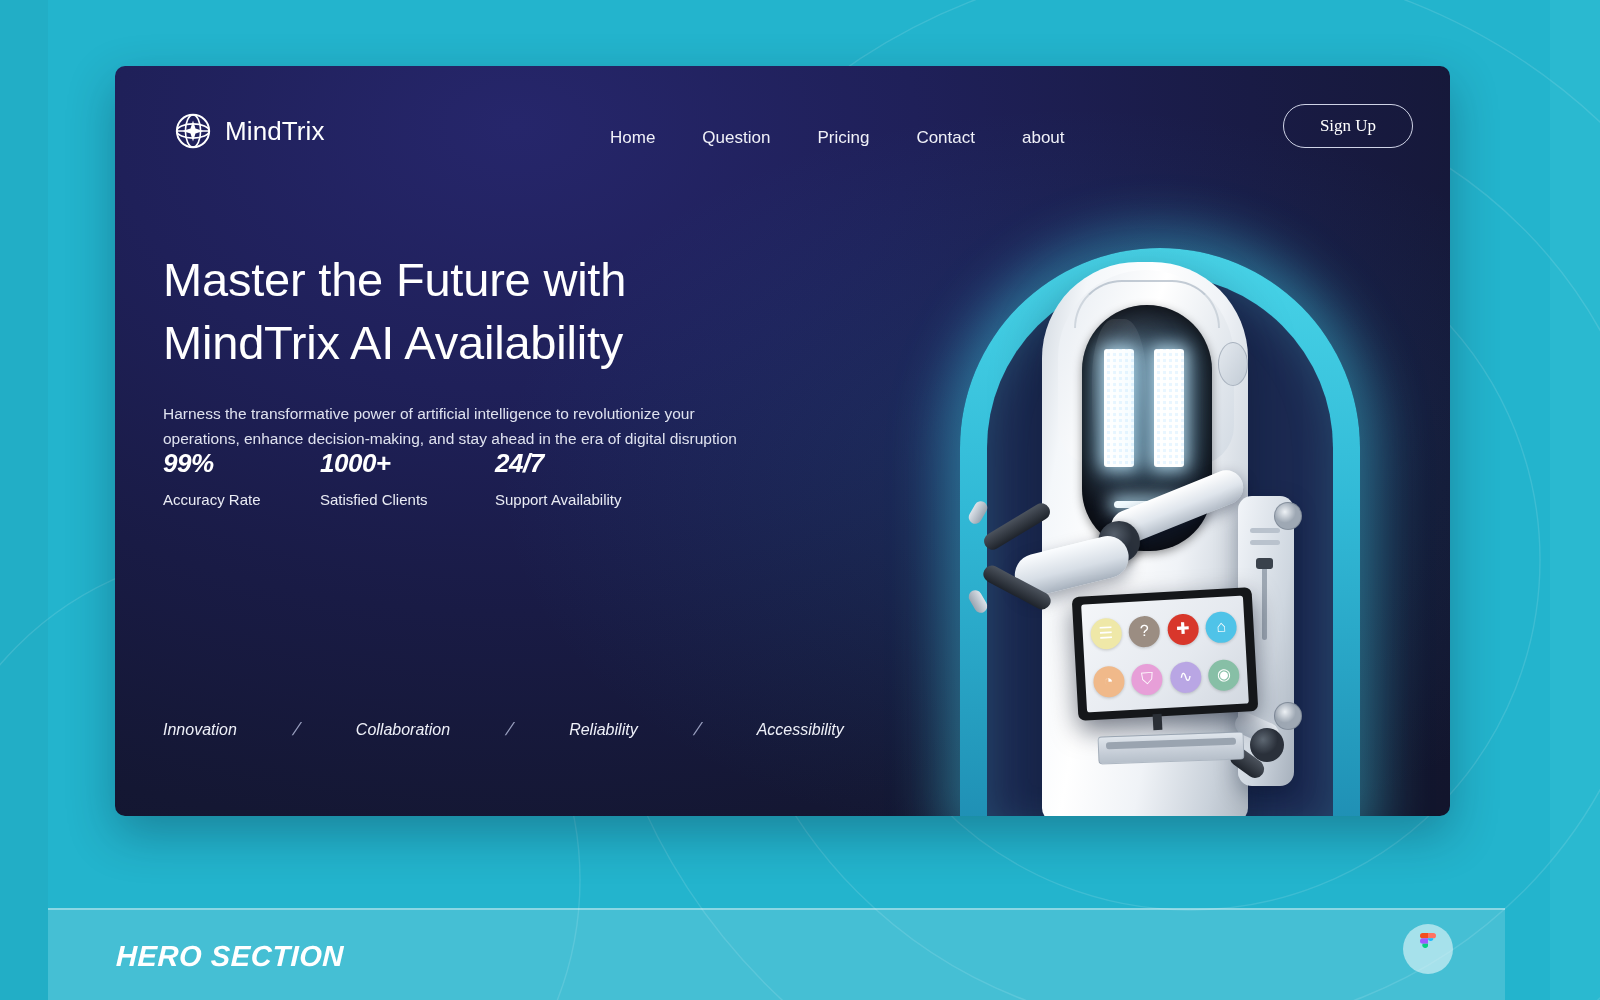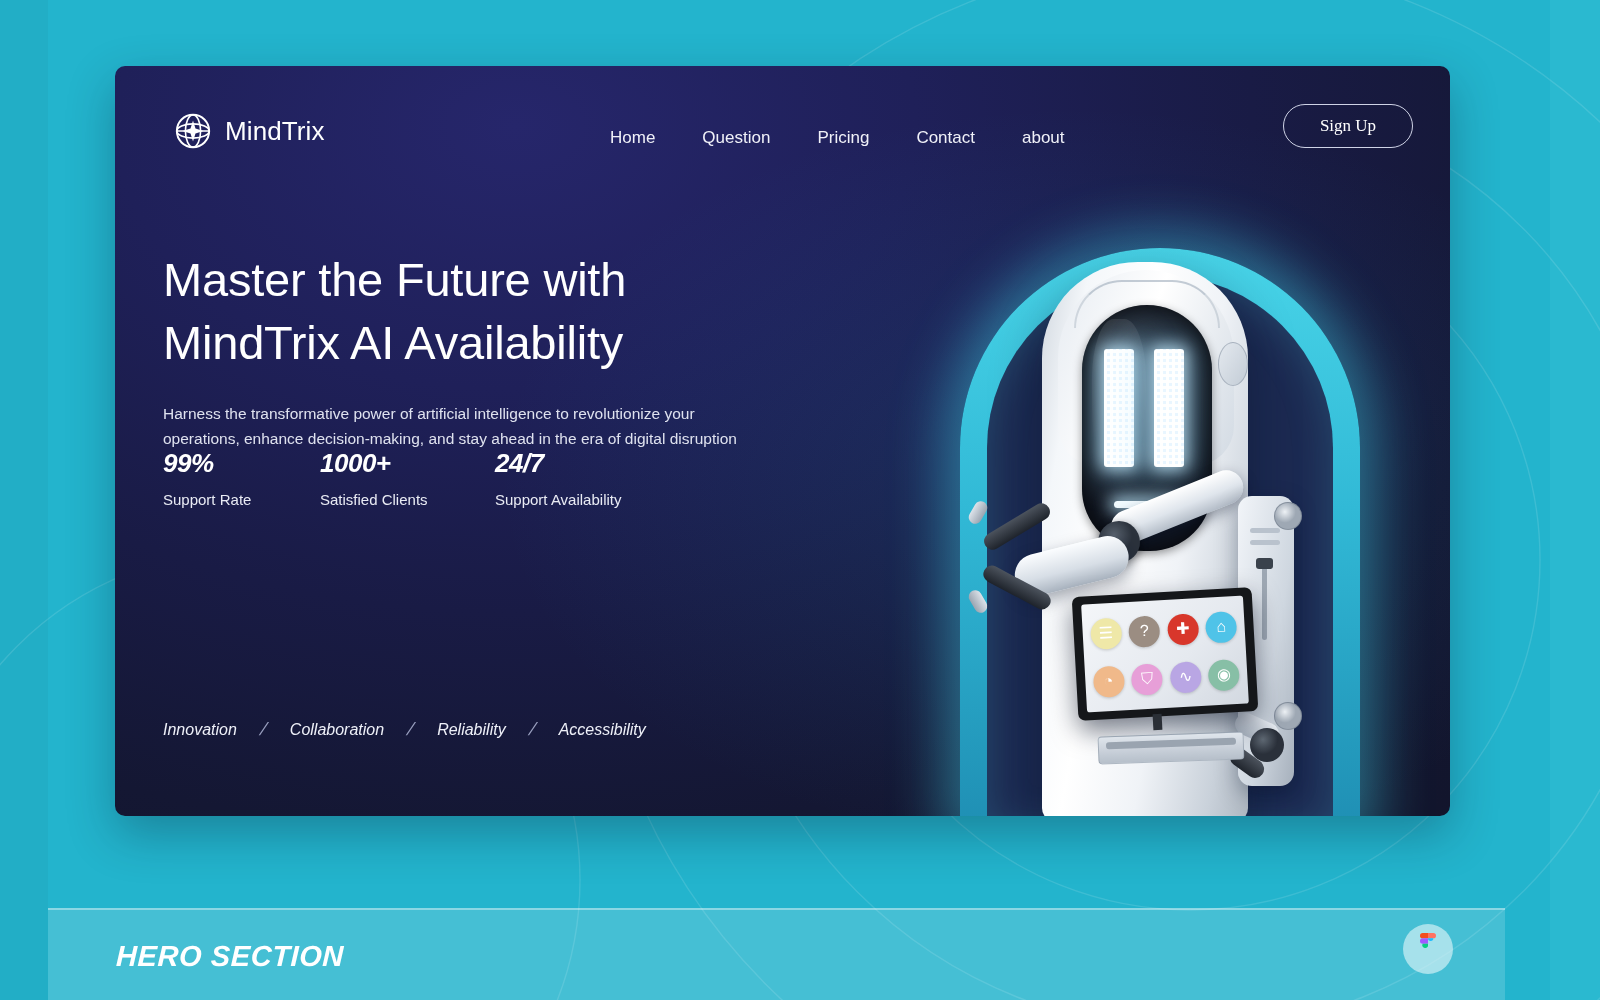--- a/index.html
+++ b/index.html
@@ -94,21 +94,21 @@
   }
 
   #cta-btn {
     position:absolute; left:48px; top:519px;
     width:145px; height:51px; border-radius:26px;
     background:#2cb8d4; border:none; color:#ffffff;
     font-size:16px; font-family:inherit; cursor:pointer;
     display:flex; align-items:center; justify-content:center;
   }
 
-  #tagline { position:absolute; left:48px; top:653px; display:flex; align-items:center; }
+  #tagline { position:absolute; left:48px; top:653px; display:flex; align-items:center;gap:33px; }
   #tagline .tag {
     font-size:16px; font-style:italic; color:#eef0f8; white-space:nowrap;
   }
   #tagline .sep {
     font-size:18px; font-style:italic; color:#9aa0c0;
     padding:0 0 0 0; margin:0 24px; display:inline-block;
     transform:skewX(-12deg);
   }
 
   
@@ -422,21 +422,21 @@
       <h1 id="headline">
         <span>Master the Future with</span><br>
         <span>MindTrix AI Availability</span>
       </h1>
       <p id="subcopy">Harness the transformative power of artificial intelligence to revolutionize your operations, enhance decision-making, and stay ahead in the era of digital disruption</p>
     </div>
 
     <div id="stats">
       <div class="stat">
         <div class="stat-value">99%</div>
-        <div class="stat-label">Support Rate</div>
+        <div class="stat-label">Accuracy Rate</div>
       </div>
       <div class="stat">
         <div class="stat-value">1000+</div>
         <div class="stat-label">Satisfied Clients</div>
       </div>
       <div class="stat">
         <div class="stat-value">24/7</div>
         <div class="stat-label">Support Availability</div>
       </div>
     </div>

